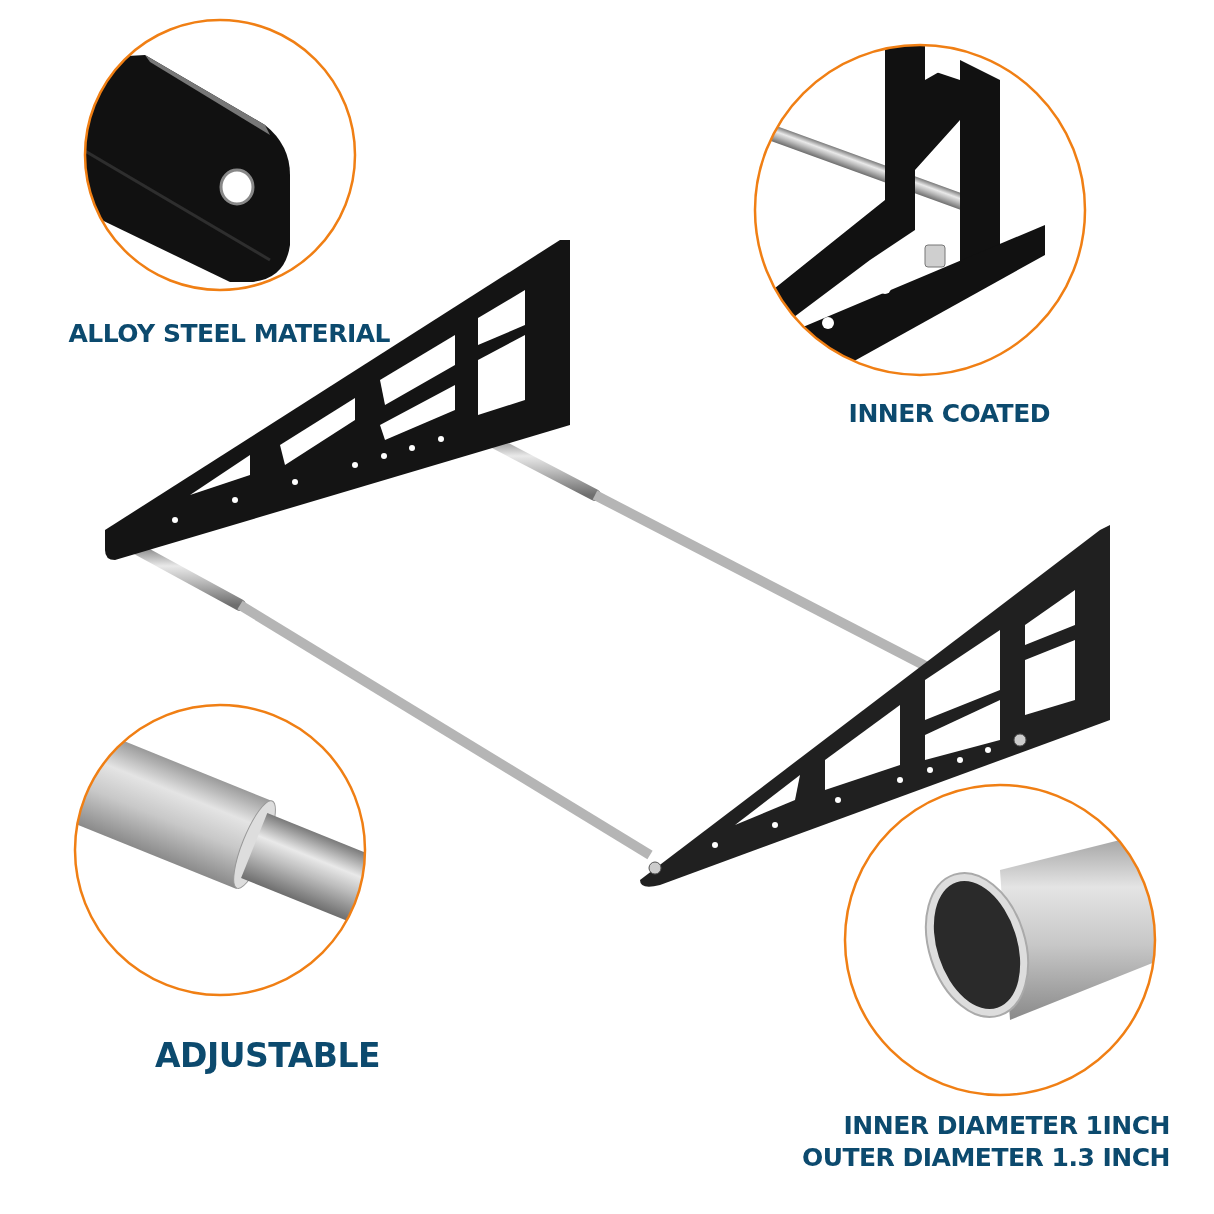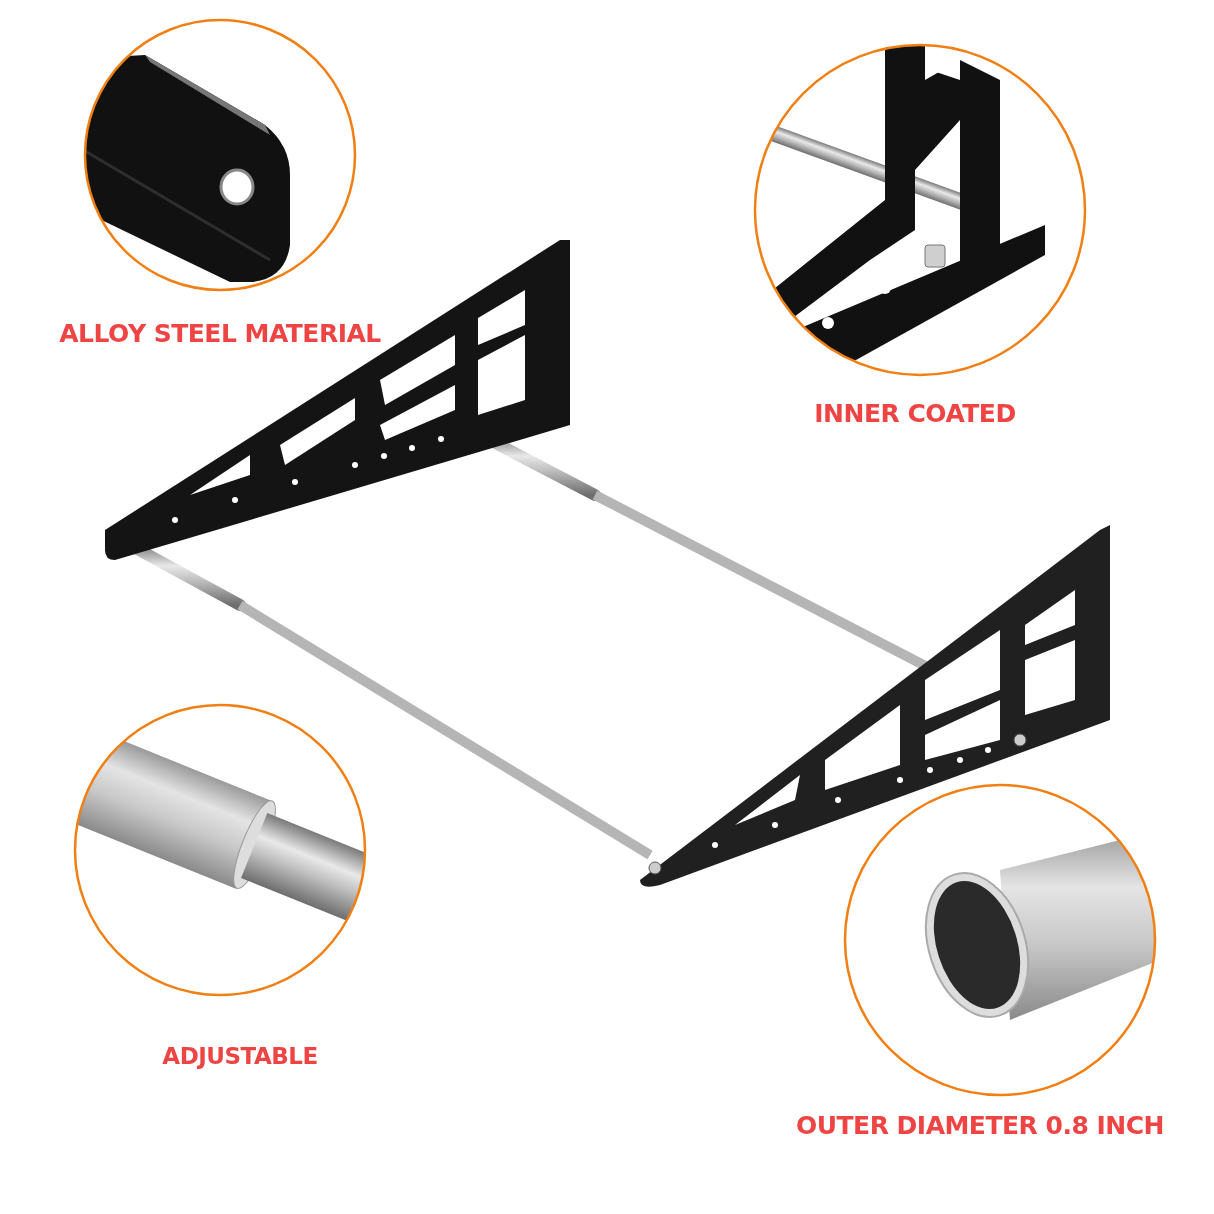--- a/index.html
+++ b/index.html
@@ -1,20 +1,20 @@
 <!DOCTYPE html>
 <html><head>
 <meta charset="utf-8">
 <style>
   html,body{margin:0;padding:0;background:#ffffff;}
   body{width:1214px;height:1214px;position:relative;overflow:hidden;font-family:"DejaVu Sans","Liberation Sans",sans-serif;}
-  .label{position:absolute;color:#ef4444;font-weight:bold;text-align:center;white-space:nowrap;letter-spacing:-0.5px;line-height:32px;}
+  .label{position:absolute;color:#0c4a6e;font-weight:bold;text-align:right;white-space:nowrap;letter-spacing:-0.5px;line-height:32px;}
   .l1{left:50px;top:318px;width:340px;font-size:25px;}
   .l2{left:780px;top:398px;width:270px;font-size:25px;}
-  .l3{left:100px;top:1040px;width:280px;font-size:23px;}
+  .l3{left:100px;top:1040px;width:280px;font-size:33px;}
   .l4{left:790px;top:1110px;width:380px;font-size:25px;}
   svg{position:absolute;left:0;top:0;}
 </style>
 </head>
 <body>
 
 <svg width="1214" height="1214" viewBox="0 0 1214 1214">
   <defs>
     <linearGradient id="chrome" x1="0" y1="0" x2="0" y2="1">
       <stop offset="0" stop-color="#7a7a7a"></stop>
@@ -132,14 +132,15 @@
     <circle cx="655" cy="868" r="6" fill="#ccc" stroke="#555"></circle>
   </g>
 </svg>
 
 <div class="label l1">ALLOY STEEL MATERIAL</div>
 <div class="label l2">INNER COATED</div>
 <div class="label l3">
   <div>ADJUSTABLE</div>
 </div>
 <div class="label l4">
-  <div>OUTER DIAMETER 0.8 INCH</div>
+  <div>INNER DIAMETER 1INCH</div>
+  <div>OUTER DIAMETER 1.3 INCH</div>
 </div>
 
 </body></html>

